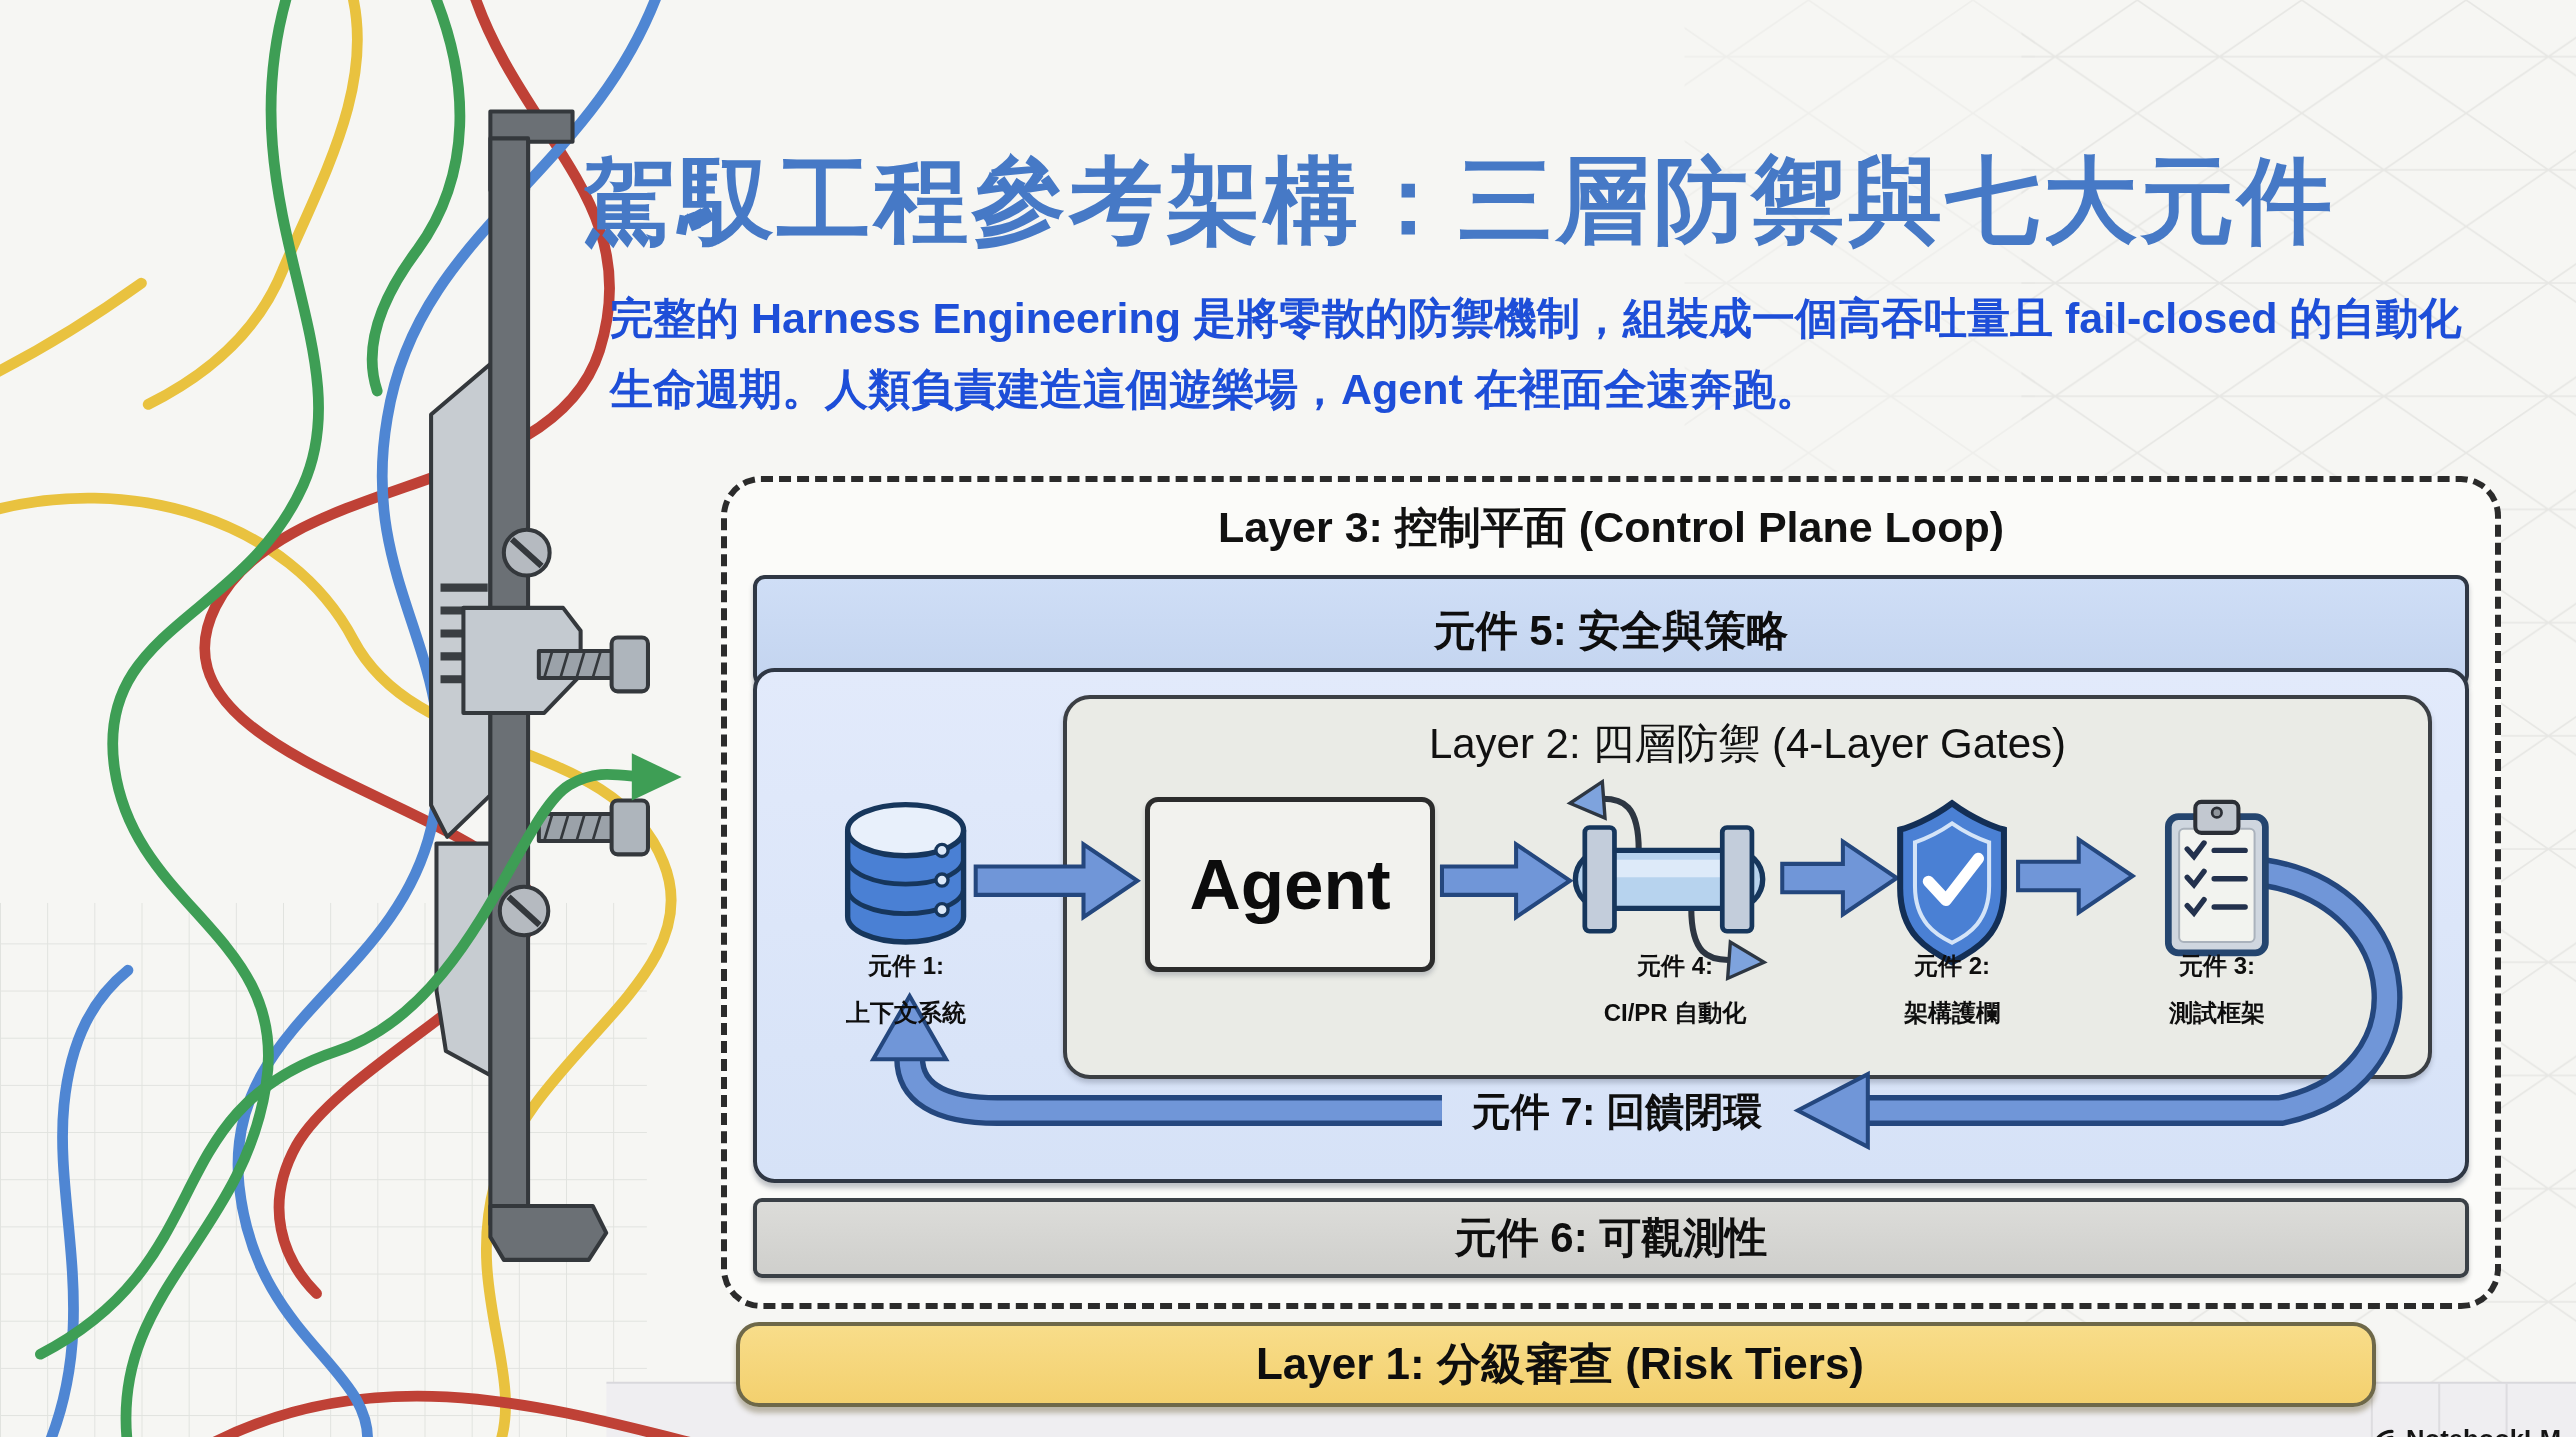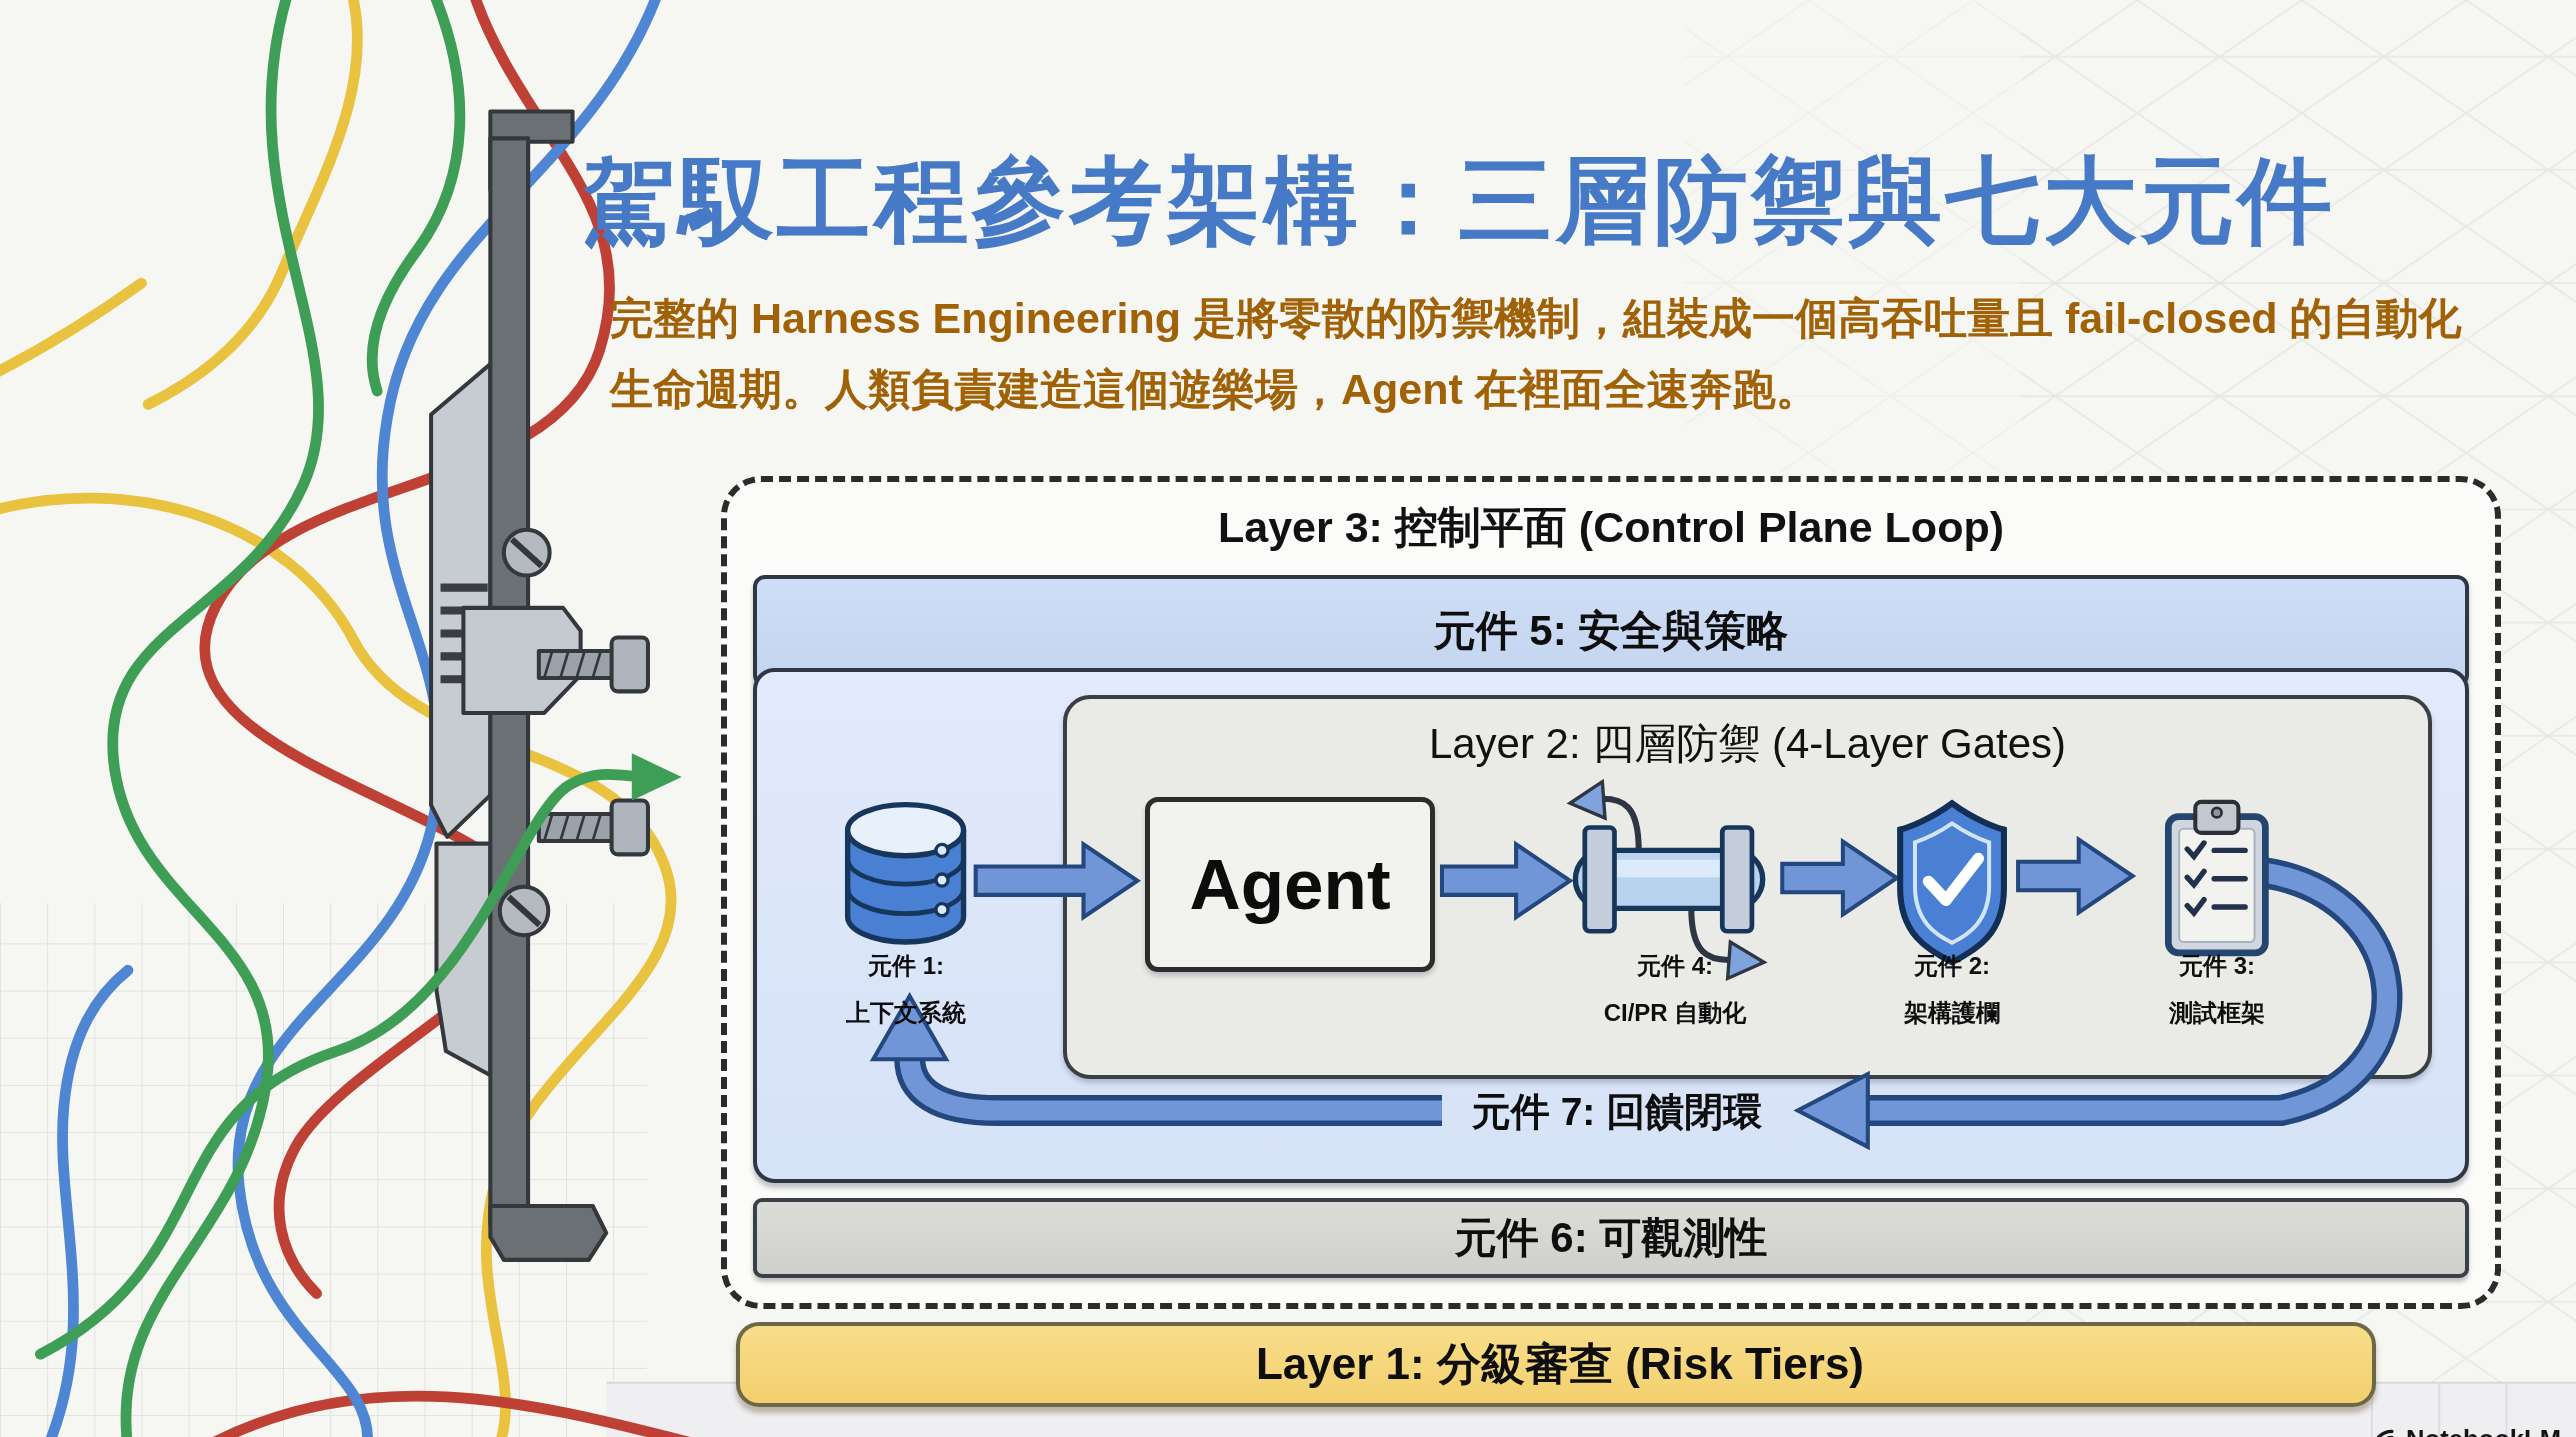--- a/index.html
+++ b/index.html
@@ -11,21 +11,21 @@
   }
   .abs{position:absolute;}
   svg{display:block;}
   .title{
     position:absolute;left:582px;top:138px;width:1833px;
     font-size:94px;font-weight:700;color:#4679c6;
     letter-spacing:3.4px;white-space:nowrap;
   }
   .subtitle{
     position:absolute;left:610px;top:283px;width:1887px;
-    font-size:43px;line-height:1.66;font-weight:600;color:#a16207;
+    font-size:43px;line-height:1.66;font-weight:600;color:#1d4ed8;
   }
   .dashed-box{
     position:absolute;left:721px;top:476px;width:1780px;height:833px;
     border:6px dashed #2b2b2b;border-radius:40px;background:#fbfbf9;
     box-sizing:border-box;
   }
   .layer3-title{
     position:absolute;left:721px;top:499px;width:1780px;
     text-align:center;font-size:43px;font-weight:700;
   }

